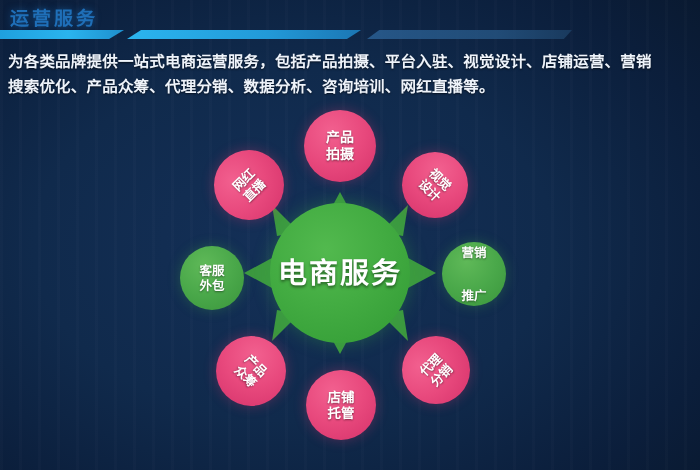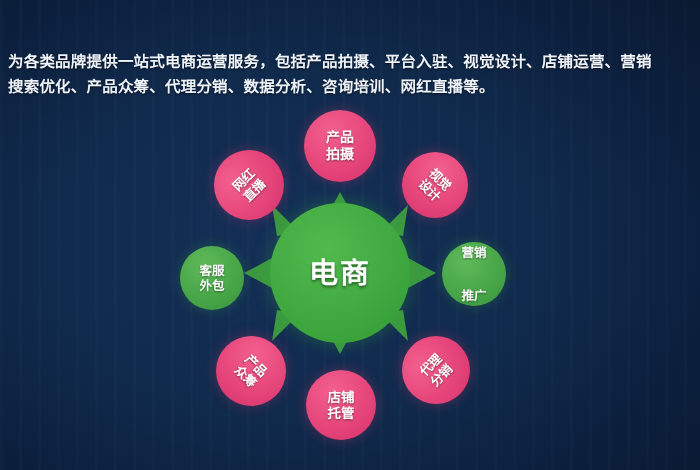--- a/index.html
+++ b/index.html
@@ -159,20 +159,26 @@
   .node.green {
     background: radial-gradient(circle at 38% 30%, #5fb958 0%, #4aa84a 50%, #3a953c 100%);
     box-shadow: 0 0 13px rgba(70,170,75,.3);
   }
 </style>
 </head>
 <body>
 
 <div class="slide">
 
+  <div class="header">
+    <div class="title">运营服务</div>
+    <div class="rule seg1"></div>
+    <div class="rule seg2"></div>
+    <div class="rule seg3"></div>
+  </div>
 
   <div class="desc">为各类品牌提供一站式电商运营服务，包括产品拍摄、平台入驻、视觉设计、店铺运营、营销
 搜索优化、产品众筹、代理分销、数据分析、咨询培训、网红直播等。</div>
 
   <div class="diagram">
 
     <svg class="arrows" viewBox="0 0 360 362">
       <g fill="#3f9f3f" opacity="0.95">
 
         <polygon points="180,84 195,112 165,112"></polygon>
@@ -188,20 +194,21 @@
         <polygon points="248,233 221,206 243,202"></polygon>
 
         <polygon points="112,233 117,202 139,206"></polygon>
 
         <polygon points="112,97 139,124 117,128"></polygon>
       </g>
     </svg>
 
     <div class="hub">
       <span class="l1">电商</span>
+      <span class="l2">服务</span>
     </div>
 
     <div class="node pink" style="left:144px; top:2px; width:72px; height:72px; font-size:14px; line-height:17px;">
       <span class="l1">产品</span>
       <span class="l2">拍摄</span>
     </div>
 
     <div class="node pink" style="left:242px; top:44px; width:66px; height:66px; font-size:12.5px; line-height:15px; transform:rotate(45deg);">
       <span class="l1">视觉</span>
       <span class="l2">设计</span>

